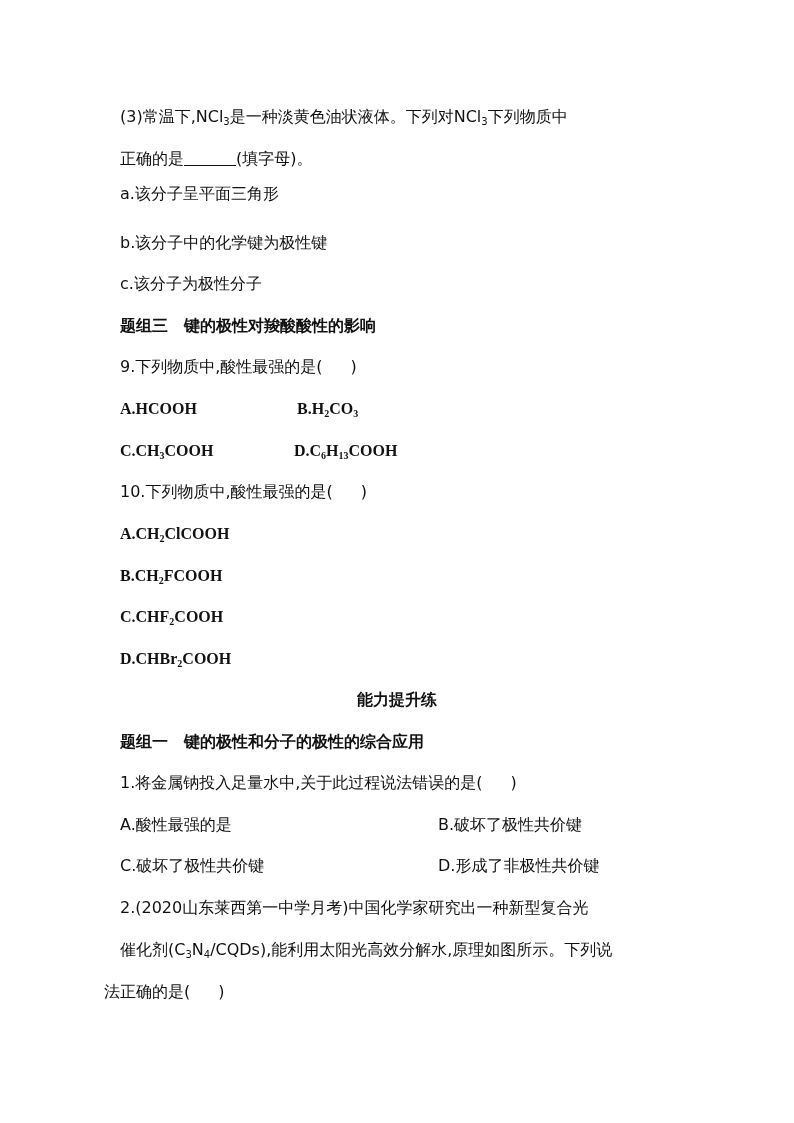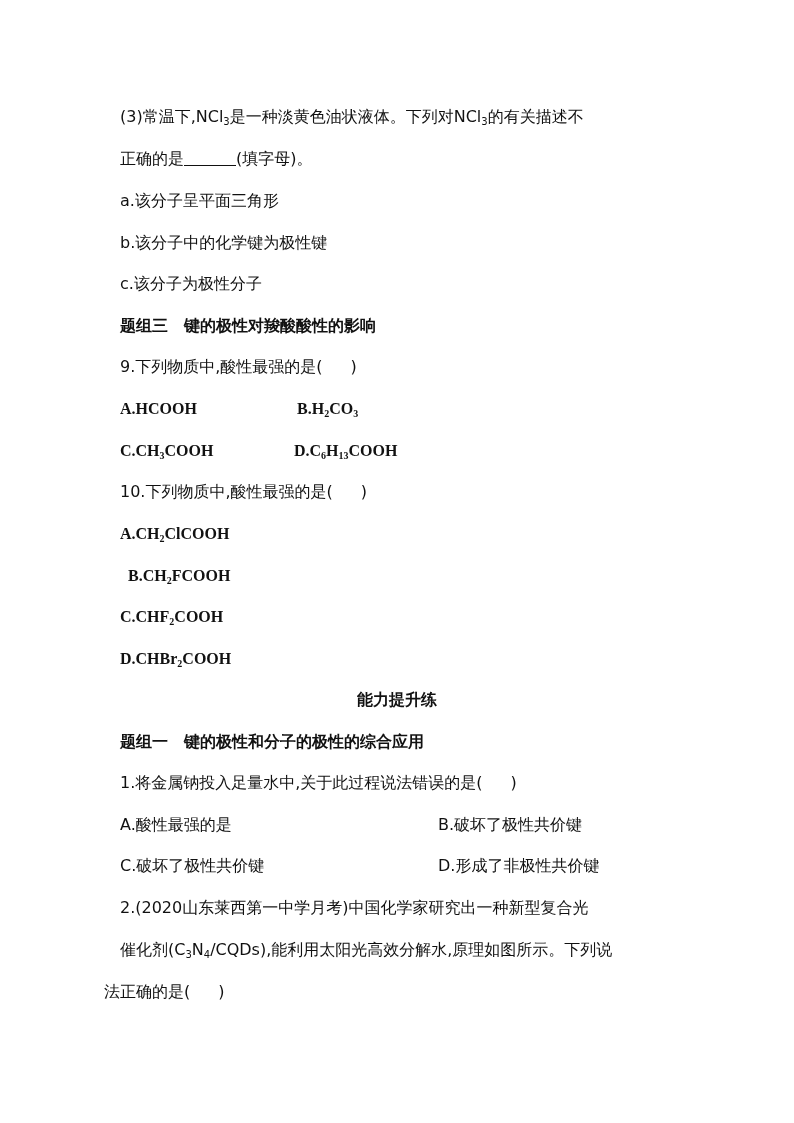--- a/index.html
+++ b/index.html
@@ -10,26 +10,26 @@
   .mono { font-family: "Liberation Serif", "DejaVu Serif", serif; font-weight: bold; }
   sub { font-size: 10px; vertical-align: -3px; line-height: 0; }
   .blank { display: inline-block; width: 52px; border-bottom: 1px solid #111; height: 14px; vertical-align: -2px; }
   .paren-gap { display: inline-block; width: 28px; }
   .center { left: 0; width: 794px; text-align: center; }
 </style>
 </head>
 <body>
 
 <div class="line" style="left:120px; top:107px;">
-  <span>(3)常温下,NCl</span><sub>3</sub><span>是一种淡黄色油状液体。下列对NCl</span><sub>3</sub><span>的有关描述不</span>
+  <span>(3)常温下,NCl</span><sub>3</sub><span>是一种淡黄色油状液体。下列对NCl</span><sub>3</sub><span>下列物质中</span>
 </div>
 <div class="line" style="left:120px; top:149px;">
   <span>正确的是</span><span class="blank"></span><span>(填字母)。</span>
 </div>
-<div class="line" style="left:120px; top:191px;">a.该分子呈平面三角形</div>
+<div class="line" style="left:120px; top:184px;">a.该分子呈平面三角形</div>
 <div class="line" style="left:120px; top:233px;">b.该分子中的化学键为极性键</div>
 <div class="line" style="left:120px; top:274px;">c.该分子为极性分子</div>
 
 <div class="line bold" style="left:120px; top:316px;">题组三　键的极性对羧酸酸性的影响</div>
 
 <div class="line" style="left:120px; top:357px;">
   <span>9.下列物质中,酸性最强的是(</span><span class="paren-gap"></span><span>)</span>
 </div>
 <div class="line mono" style="left:120px; top:399px;">A.HCOOH</div>
 <div class="line mono" style="left:297px; top:399px;text-align:center;">
@@ -41,21 +41,21 @@
 <div class="line mono" style="left:294px; top:441px;">
   <span>D.C</span><sub>6</sub><span>H</span><sub>13</sub><span>COOH</span>
 </div>
 
 <div class="line" style="left:120px; top:482px;">
   <span>10.下列物质中,酸性最强的是(</span><span class="paren-gap"></span><span>)</span>
 </div>
 <div class="line mono" style="left:120px; top:524px;">
   <span>A.CH</span><sub>2</sub><span>ClCOOH</span>
 </div>
-<div class="line mono" style="left:120px; top:566px;margin-left:8px;">
+<div class="line mono" style="left:120px; top:566px;">
   <span>B.CH</span><sub>2</sub><span>FCOOH</span>
 </div>
 <div class="line mono" style="left:120px; top:607px;">
   <span>C.CHF</span><sub>2</sub><span>COOH</span>
 </div>
 <div class="line mono" style="left:120px; top:649px;">
   <span>D.CHBr</span><sub>2</sub><span>COOH</span>
 </div>
 
 <div class="line bold center" style="top:690px;">能力提升练</div>

